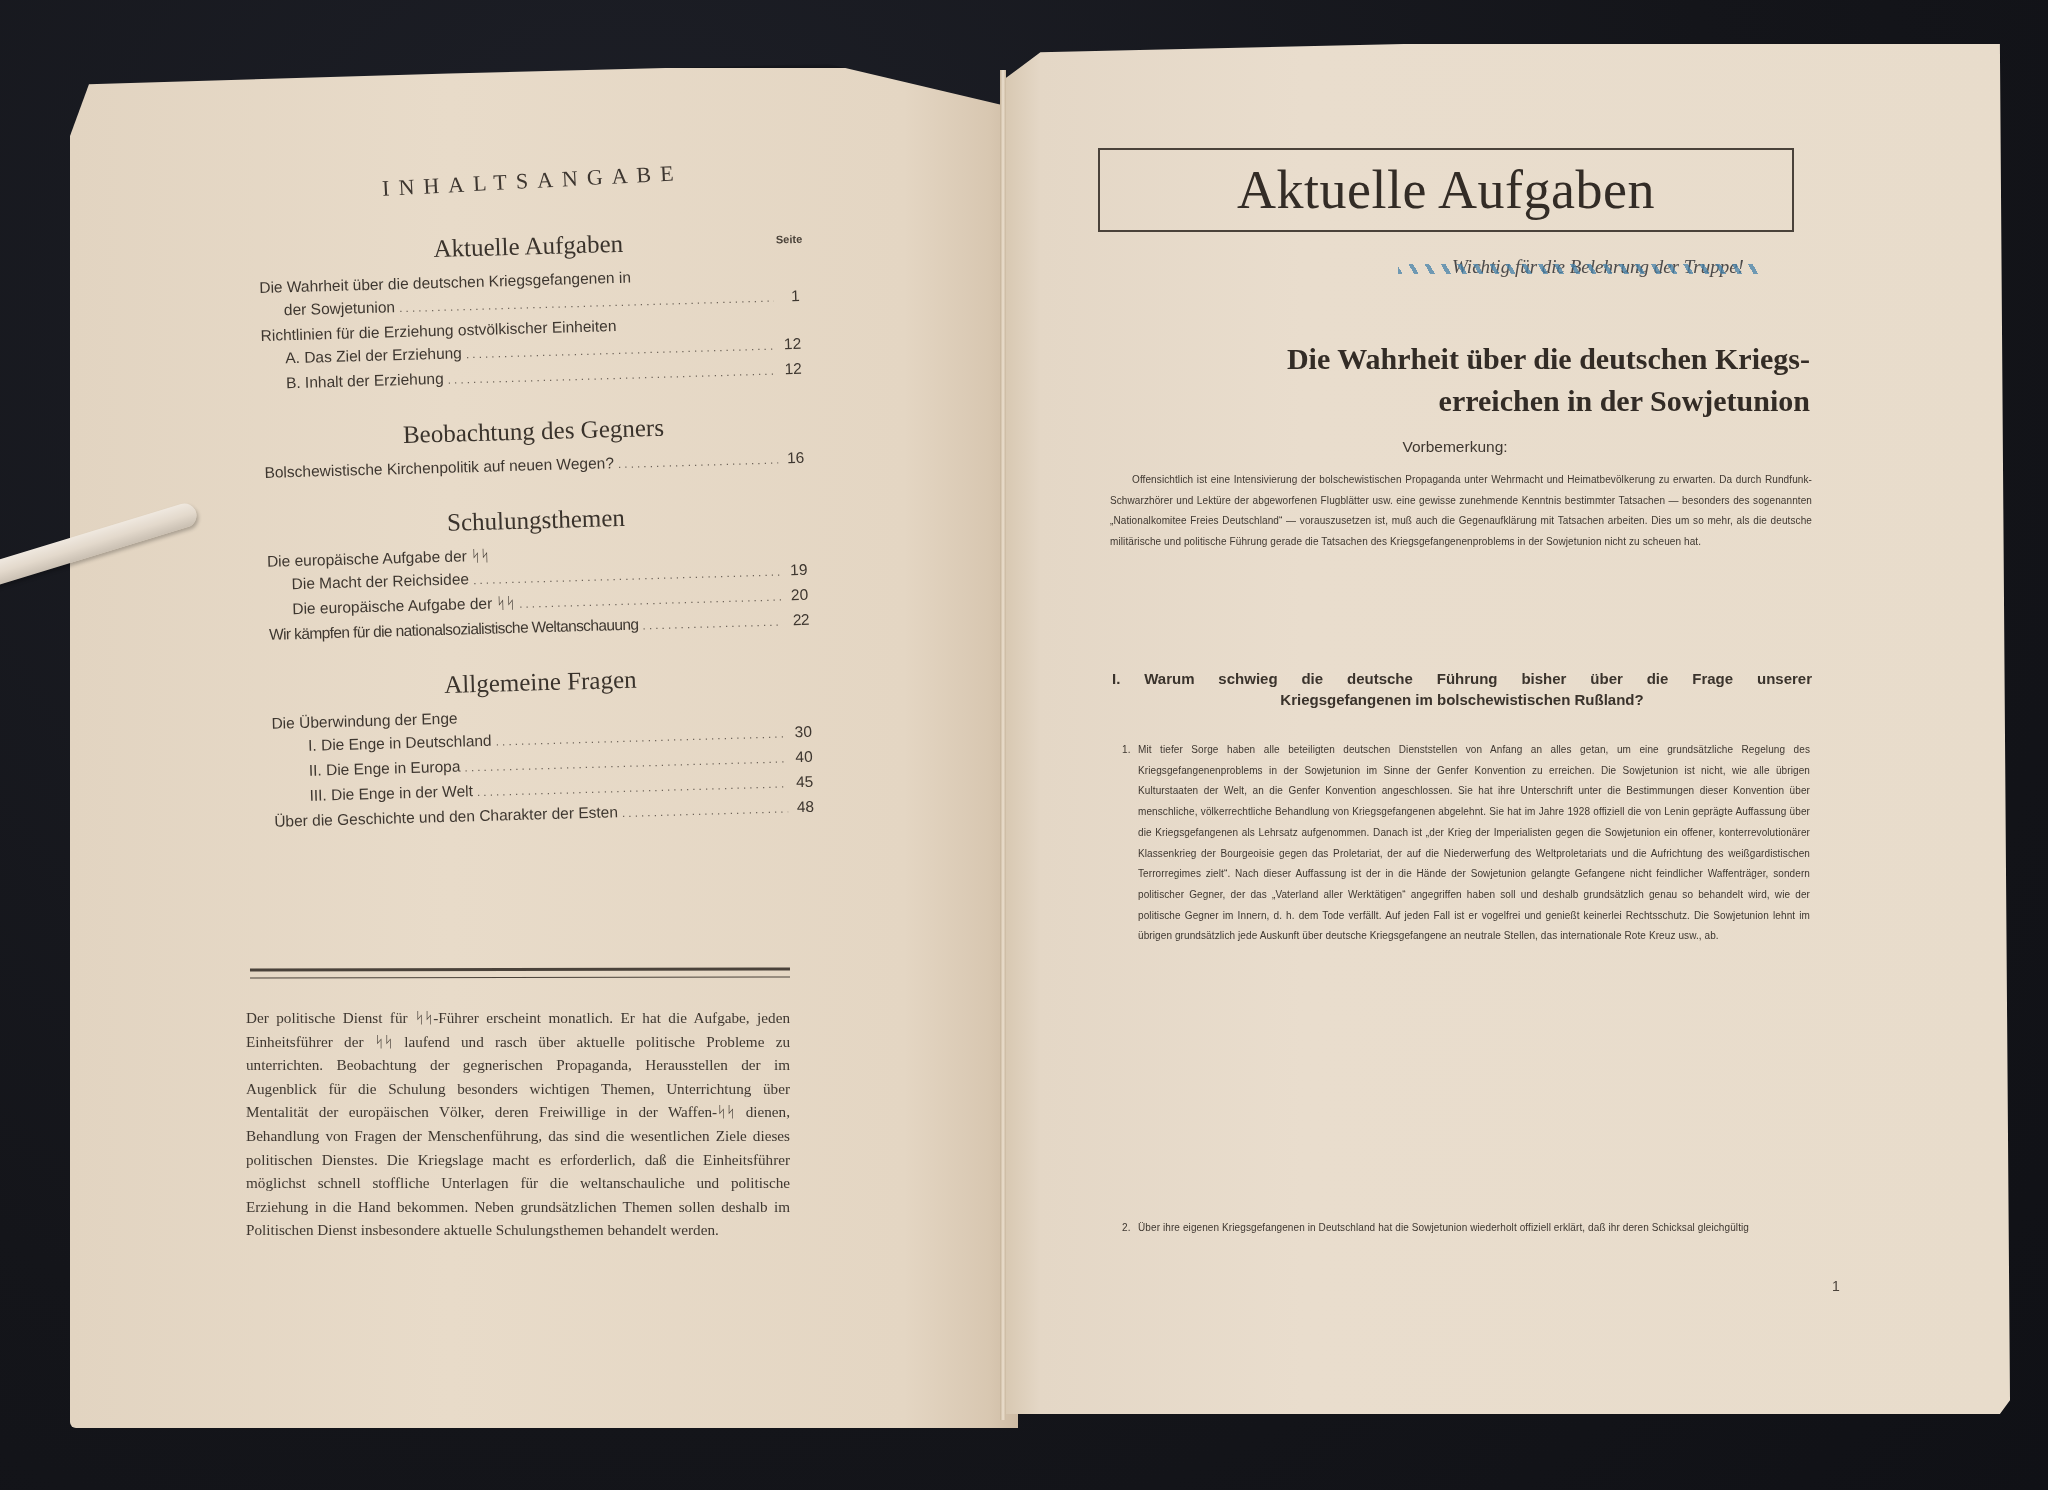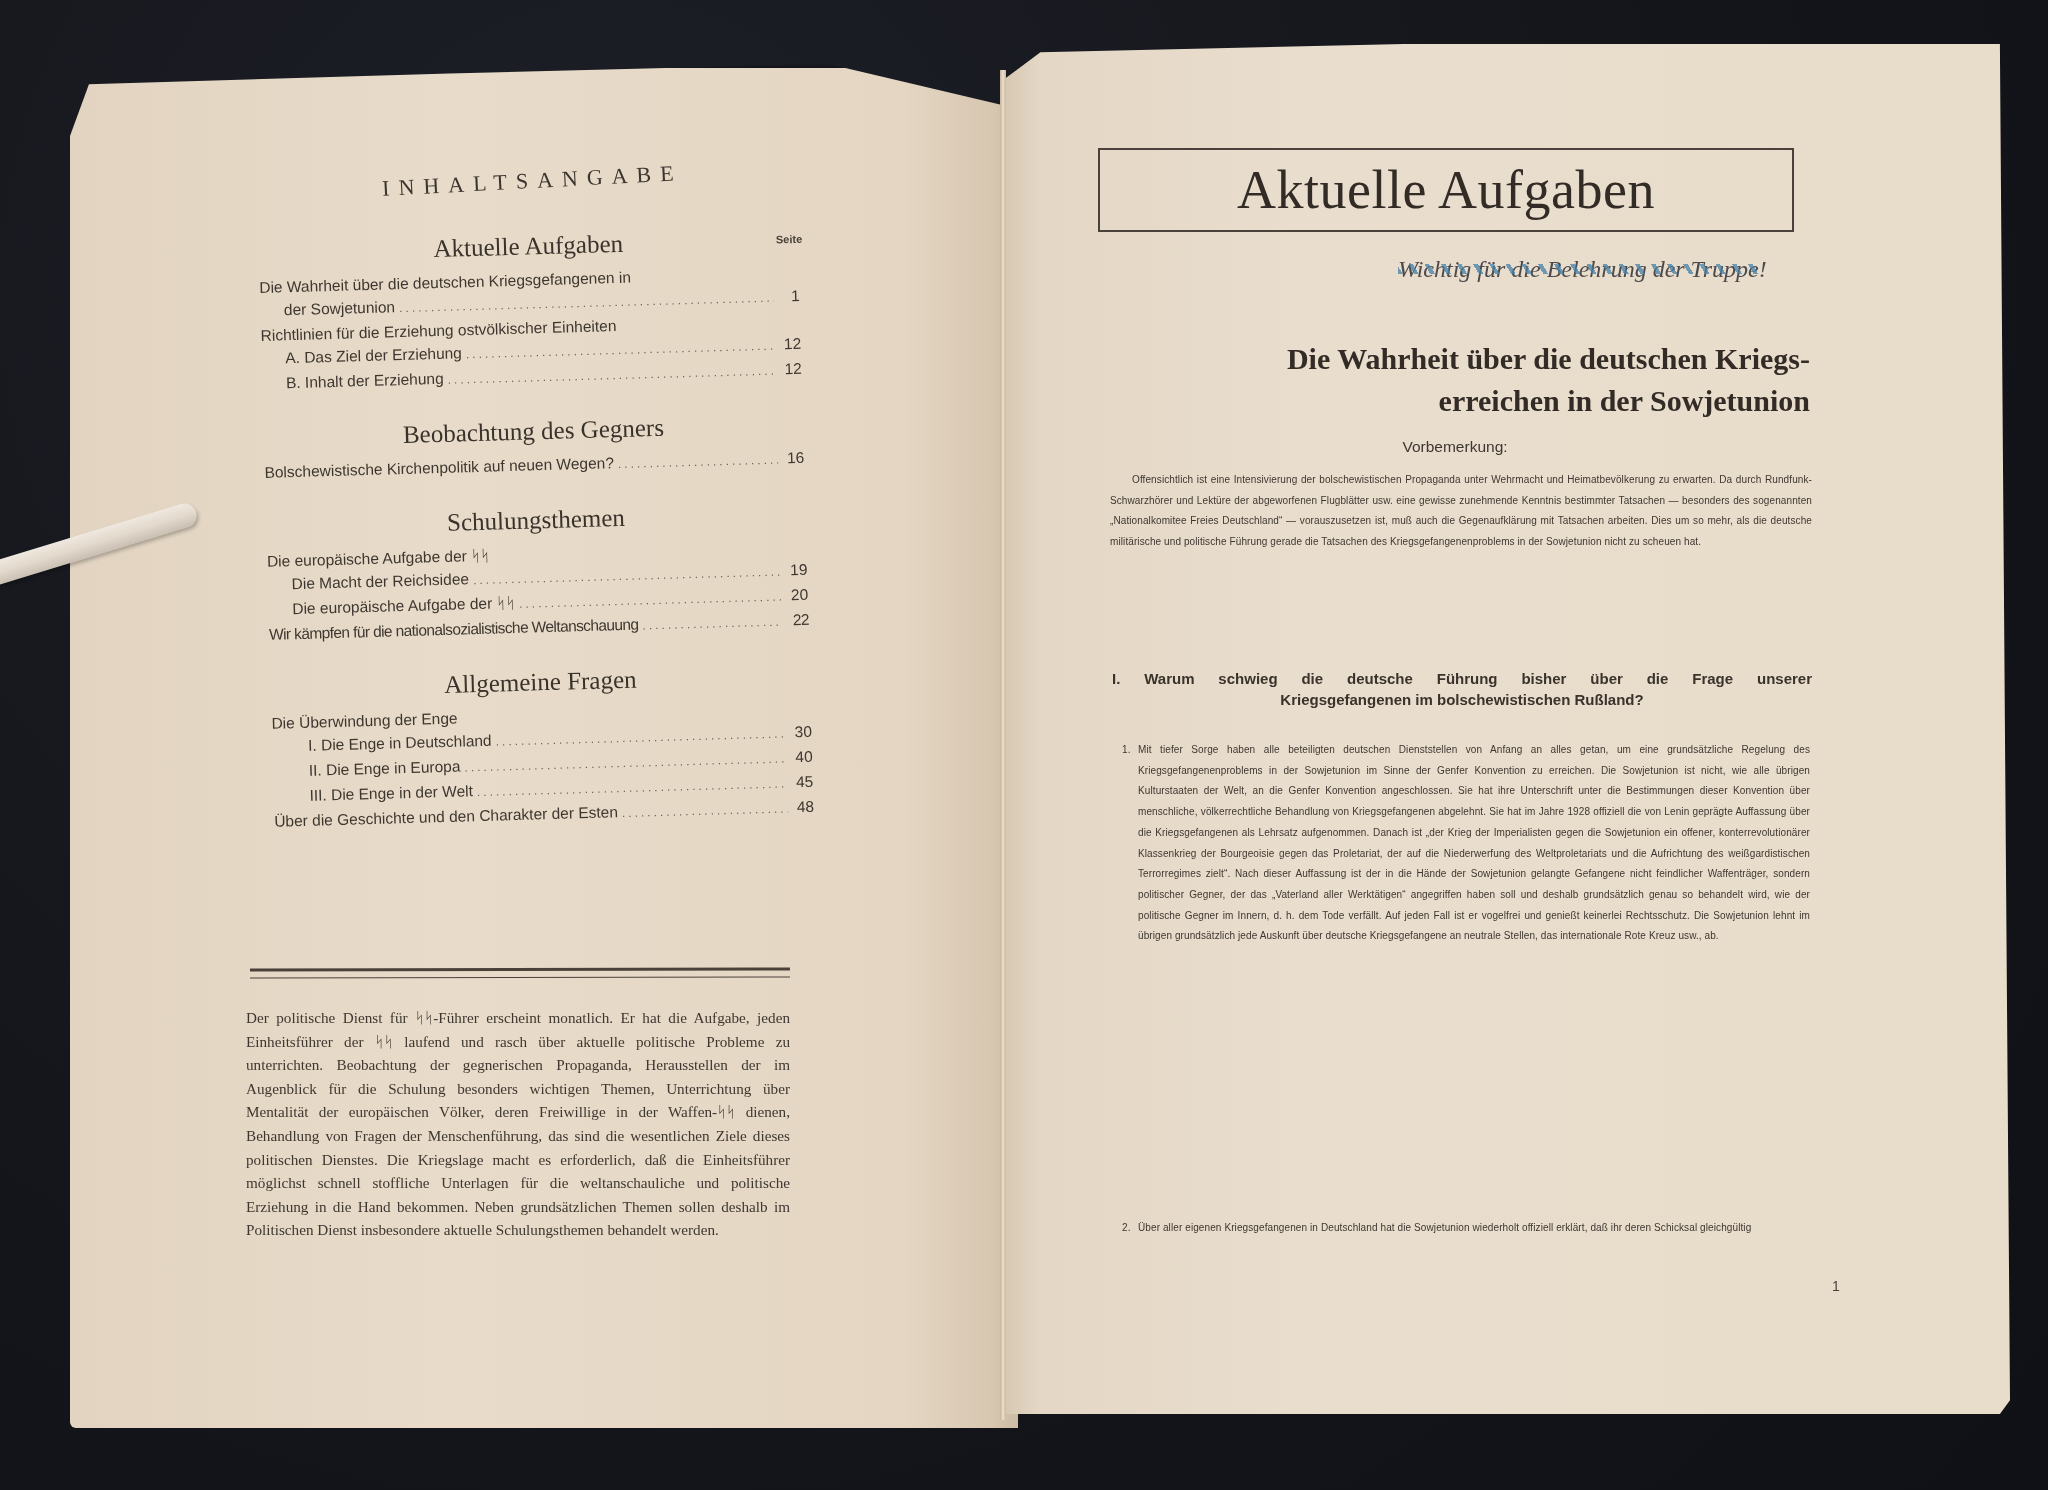--- a/index.html
+++ b/index.html
@@ -87,22 +87,22 @@
   .title-box {
     position:absolute; left:1098px; top:148px; width:696px; height:84px;
     border:2px solid #4a423a; box-sizing:border-box;
     display:flex; align-items:center; justify-content:center;
   }
   .title-box span {
     font-family:"Liberation Serif", serif; font-size:54px; color:#332c26; letter-spacing:0.5px;
   }
   .stamp {
     position:absolute; left:1398px; top:256px; width:400px;
-    font-family:"Liberation Serif", serif; font-style:italic; font-size:24px;
-    color:#4c4a4a; text-align:left; white-space:nowrap;
+    font-family:"Liberation Serif", serif; font-style:italic; font-size:19px;
+    color:#4c4a4a; text-align:center; white-space:nowrap;
   }
   .stamp::after {
     content:""; position:absolute; left:0; right:40px; top:8px; height:10px;
     background: repeating-linear-gradient(60deg, rgba(70,130,170,0.75) 0 4px, transparent 4px 14px);
   }
   .main-heading {
     position:absolute; left:1100px; top:338px; width:710px; text-align:right;
     font-family:"Liberation Serif", serif; font-weight:bold; font-size:30px; line-height:42px;
     color:#332c26;
   }
@@ -244,16 +244,16 @@
   <span class="l1">I. Warum schwieg die deutsche Führung bisher über die Frage unserer</span>
   <span>Kriegsgefangenen im bolschewistischen Rußland?</span>
 </div>
 
 <div class="numbered item1 body-text">
   <span class="n">1.</span>
   <div class="p">Mit tiefer Sorge haben alle beteiligten deutschen Dienststellen von Anfang an alles getan, um eine grundsätzliche Regelung des Kriegsgefangenenproblems in der Sowjetunion im Sinne der Genfer Konvention zu erreichen. Die Sowjetunion ist nicht, wie alle übrigen Kulturstaaten der Welt, an die Genfer Konvention angeschlossen. Sie hat ihre Unterschrift unter die Bestimmungen dieser Konvention über menschliche, völkerrechtliche Behandlung von Kriegsgefangenen abgelehnt. Sie hat im Jahre 1928 offiziell die von Lenin geprägte Auffassung über die Kriegsgefangenen als Lehrsatz aufgenommen. Danach ist „der Krieg der Imperialisten gegen die Sowjetunion ein offener, konterrevolutionärer Klassenkrieg der Bourgeoisie gegen das Proletariat, der auf die Niederwerfung des Weltproletariats und die Aufrichtung des weißgardistischen Terrorregimes zielt“. Nach dieser Auffassung ist der in die Hände der Sowjetunion gelangte Gefangene nicht feindlicher Waffenträger, sondern politischer Gegner, der das „Vaterland aller Werktätigen“ angegriffen haben soll und deshalb grundsätzlich genau so behandelt wird, wie der politische Gegner im Innern, d. h. dem Tode verfällt. Auf jeden Fall ist er vogelfrei und genießt keinerlei Rechtsschutz. Die Sowjetunion lehnt im übrigen grundsätzlich jede Auskunft über deutsche Kriegsgefangene an neutrale Stellen, das internationale Rote Kreuz usw., ab.</div>
 </div>
 <div class="numbered item2 body-text">
   <span class="n">2.</span>
-  <div class="p">Über aller eigenen Kriegsgefangenen in Deutschland hat die Sowjetunion wiederholt offiziell erklärt, daß ihr deren Schicksal gleichgültig</div>
+  <div class="p">Über ihre eigenen Kriegsgefangenen in Deutschland hat die Sowjetunion wiederholt offiziell erklärt, daß ihr deren Schicksal gleichgültig</div>
 </div>
 
 <div class="page-num">1</div>
 
 </body></html>

